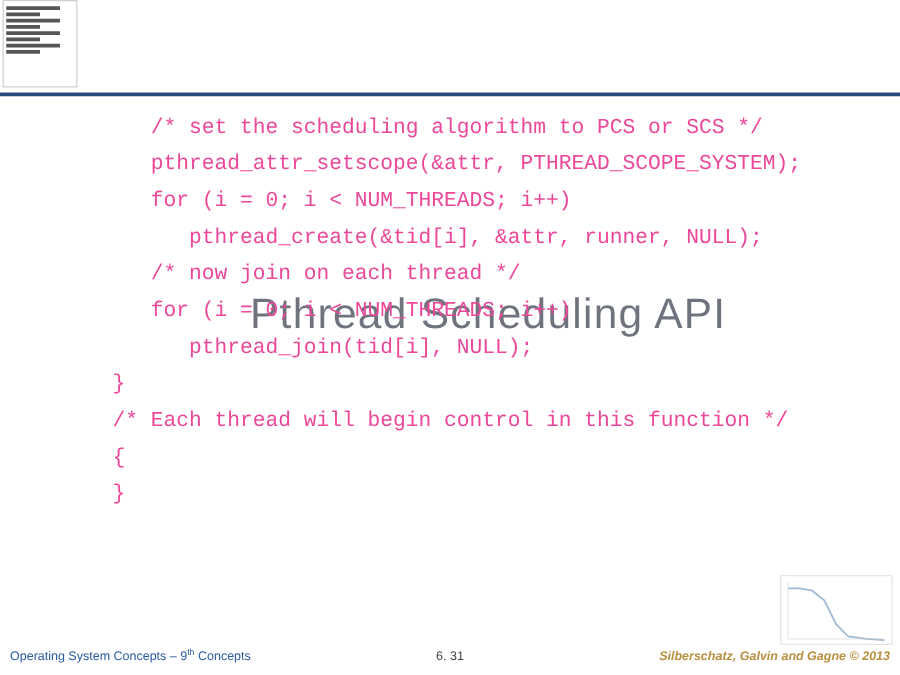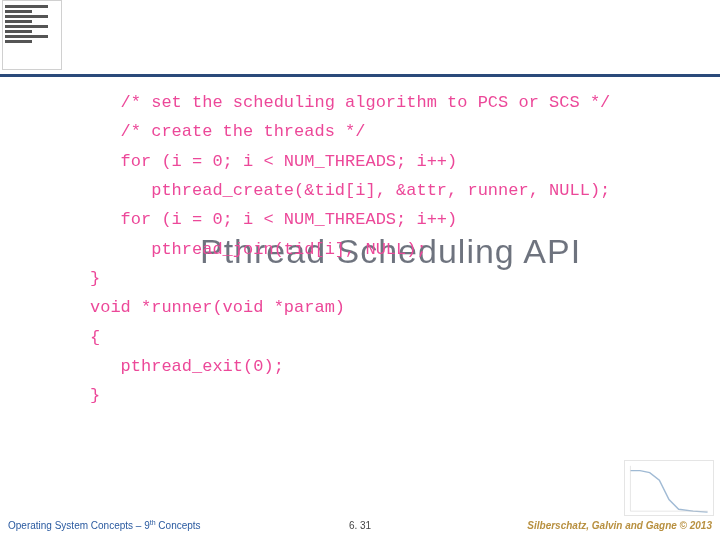--- a/index.html
+++ b/index.html
@@ -35,29 +35,29 @@
     <div class="thumb-line"></div>
     <div class="thumb-line thumb-short"></div>
   </div>
 
   <div class="hr-rule"></div>
 
   <div class="watermark">Pthread Scheduling API</div>
 
   <div class="code">
     <div class="line">   /* set the scheduling algorithm to PCS or SCS */</div>
-    <div class="line">   /* create the threads */</div>
+    <div class="line">   pthread_attr_setscope(&amp;attr, PTHREAD_SCOPE_SYSTEM);</div>
     <div class="line">   for (i = 0; i &lt; NUM_THREADS; i++)</div>
     <div class="line">      pthread_create(&amp;tid[i], &amp;attr, runner, NULL);</div>
+    <div class="line">   /* now join on each thread */</div>
     <div class="line">   for (i = 0; i &lt; NUM_THREADS; i++)</div>
     <div class="line">      pthread_join(tid[i], NULL);</div>
     <div class="line">}</div>
-    <div class="line">void *runner(void *param)</div>
+    <div class="line">/* Each thread will begin control in this function */</div>
     <div class="line">{</div>
-    <div class="line">   pthread_exit(0);</div>
     <div class="line">}</div>
   </div>
 
   <div class="mini-chart">
     <svg viewBox="0 0 90 56">
       <polyline points="5,10 15,10 25,12 35,20 45,40 55,50 70,52 85,53" fill="none" stroke="#4477aa" stroke-width="1.5"></polyline>
       <line x1="5" y1="52" x2="85" y2="52" stroke="#999" stroke-width="0.5"></line>
       <line x1="5" y1="5" x2="5" y2="52" stroke="#999" stroke-width="0.5"></line>
     </svg>
   </div>

